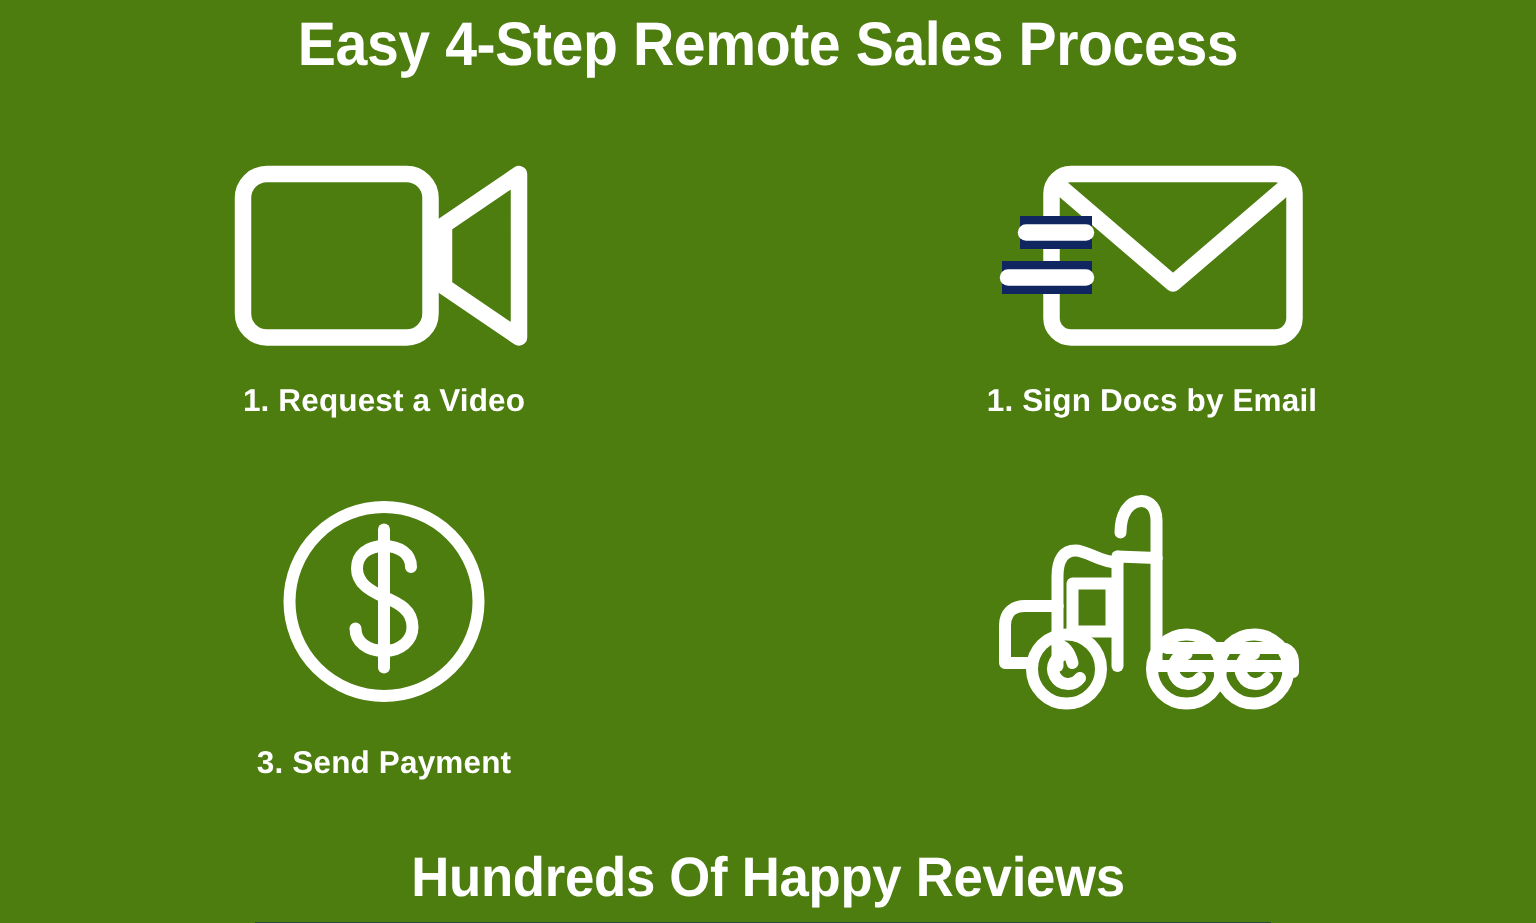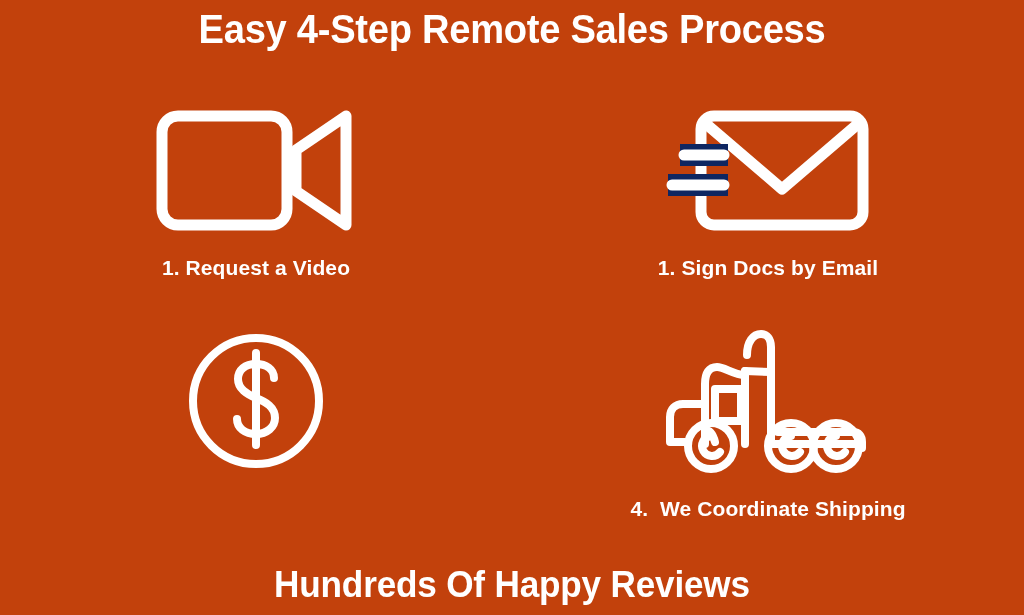--- a/index.html
+++ b/index.html
@@ -104,21 +104,21 @@
     letter-spacing: 0.1px;
   }
   .step-3 .step-label,
   .step-4 .step-label { margin-top: 26px; }
 
   .step-icon svg { display: block; }
 </style>
 </head>
 <body style="background: rgb(15, 38, 97);">
 
-<div id="infographic" style="background: #c2410c; color: rgb(255, 255, 255);">
+<div id="infographic" style="background: #4d7c0f; color: rgb(255, 255, 255);">
 
   <div class="heading">Easy 4-Step Remote Sales Process</div>
 
   <div class="steps">
 
     <div class="step step-1">
       <div class="step-icon">
         <svg width="200" height="125" viewBox="0 0 200 125" fill="none" xmlns="http://www.w3.org/2000/svg" aria-hidden="true">
           <rect x="6" y="8" width="125" height="109" rx="16" ry="16" stroke="#ffffff" stroke-width="11"></rect>
           <path d="M140 42 L190 8 L190 117 L140 83 Z" stroke="#ffffff" stroke-width="11" stroke-linejoin="round" stroke-linecap="round"></path>
@@ -146,20 +146,21 @@
 
     <div class="step step-3">
       <div class="step-icon">
         <svg width="140" height="140" viewBox="0 0 140 140" fill="none" xmlns="http://www.w3.org/2000/svg" aria-hidden="true">
           <circle cx="70" cy="70" r="63" stroke="#ffffff" stroke-width="8"></circle>
           <path d="M88 47 C88 38 80 33 70 33 C59 33 52 39 52 48 C52 58 61 63 70 67
                    C80 71 89 76 89 87 C89 96 81 103 70 103 C59 103 51 97 51 88" stroke="#ffffff" stroke-width="8" stroke-linecap="round" stroke-linejoin="round"></path>
           <line x1="70" y1="22" x2="70" y2="114" stroke="#ffffff" stroke-width="8" stroke-linecap="round"></line>
         </svg>
       </div>
+      <div class="step-label">3. Send Payment</div>
     </div>
 
     <div class="step step-4">
       <div class="step-icon">
         <svg width="210" height="150" viewBox="0 0 210 150" fill="none" xmlns="http://www.w3.org/2000/svg" aria-hidden="true">
           <g stroke="#ffffff" stroke-width="8" stroke-linecap="round" stroke-linejoin="round">
 
             <path d="M84 29 C84 16 90 8 98 8 C104 8 108 13 108 21 L108 46"></path>
 
             <path d="M82 45 L82 118"></path>
@@ -183,20 +184,19 @@
             <path d="M48 110 A10 10 0 1 0 57 126"></path>
 
             <circle cx="128" cy="120" r="23"></circle>
             <path d="M128 110 A10 10 0 1 0 137 126"></path>
 
             <circle cx="173" cy="120" r="23"></circle>
             <path d="M173 110 A10 10 0 1 0 182 126"></path>
           </g>
         </svg>
       </div>
-      <div class="step-label">4.  We Coordinate Shipping</div>
     </div>
 
   </div>
 
   <div class="footer">Hundreds Of Happy Reviews</div>
 
 </div>
 
 </body></html>

